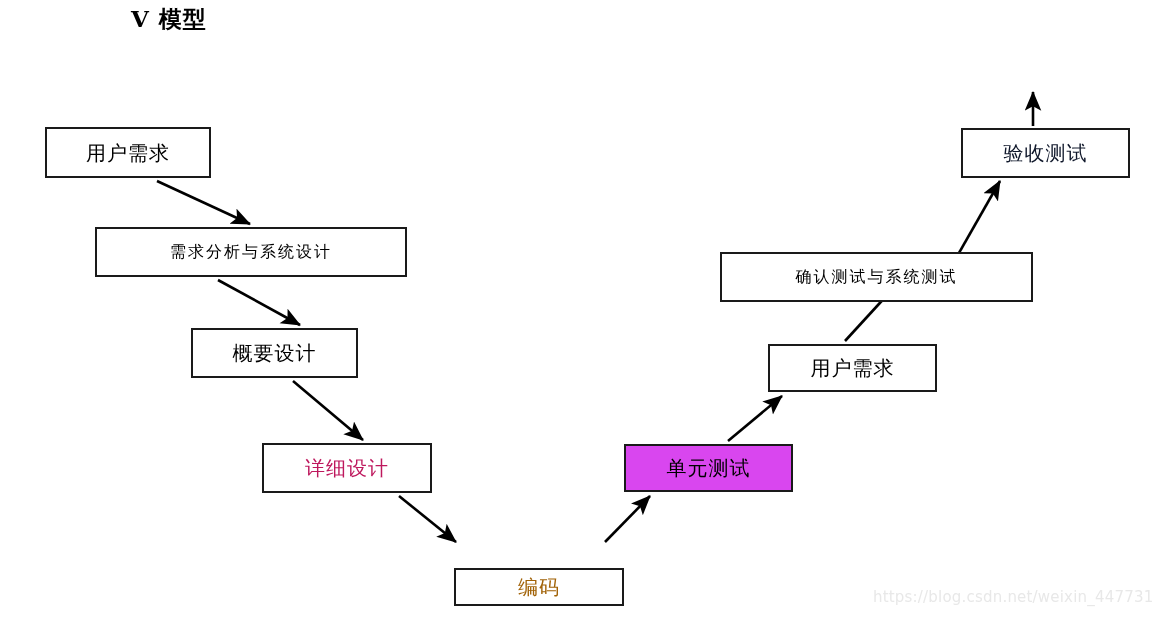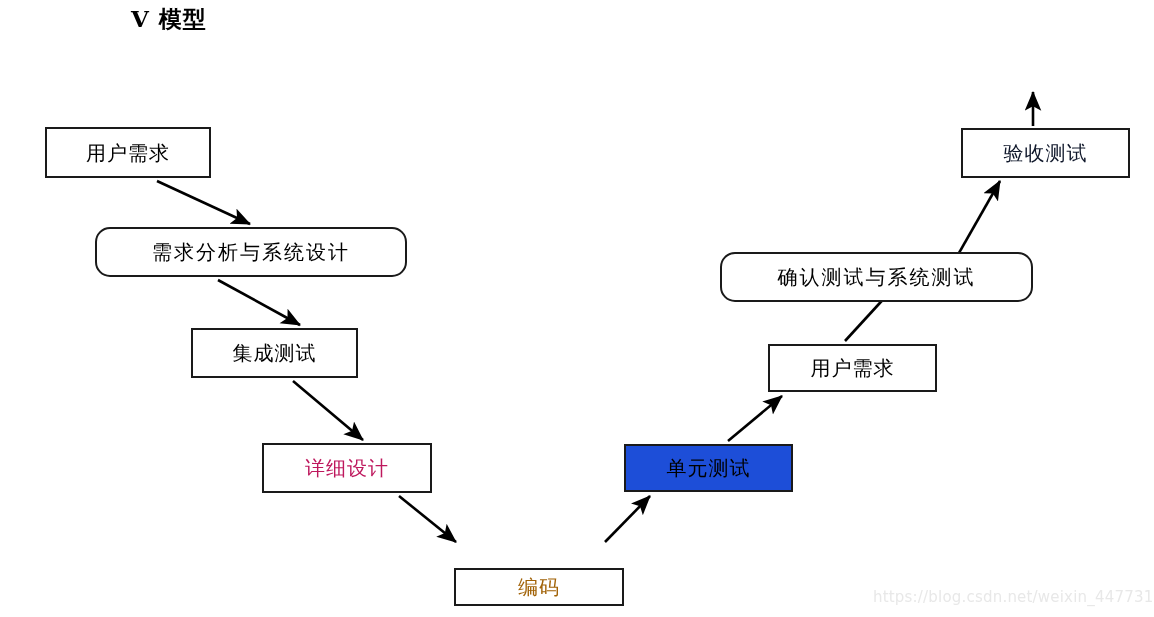--- a/index.html
+++ b/index.html
@@ -39,21 +39,21 @@
     display: flex;
     align-items: center;
     justify-content: center;
     color: #000000;
     font-family: "DejaVu Serif", "Liberation Serif", serif;
     font-size: 20px;
     line-height: 1;
     white-space: nowrap;
     letter-spacing: 1px;
   }
-  .node.wide { font-size: 20px; letter-spacing: 2px; border-radius: 15px; }
+  .node.wide { font-size: 16px; letter-spacing: 2px; }
   #arrows {
     position: absolute;
     left: 0;
     top: 0;
     width: 1154px;
     height: 617px;
     pointer-events: none;
   }
   #watermark {
     position: absolute;
@@ -93,29 +93,29 @@
   </svg>
 
   <div id="node-layer">
       <div class="node" style="left: 45px; top: 127px; width: 166px; height: 51px; border-color: rgb(26, 26, 26); background: rgb(255, 255, 255); color: rgb(0, 0, 0);">
         <span>用户需求</span>
       </div>
       <div class="node wide" style="left: 95px; top: 227px; width: 312px; height: 50px; border-color: rgb(26, 26, 26); background: rgb(255, 255, 255); color: rgb(0, 0, 0);">
         <span>需求分析与系统设计</span>
       </div>
       <div class="node" style="left: 191px; top: 328px; width: 167px; height: 50px; border-color: rgb(26, 26, 26); background: rgb(255, 255, 255); color: rgb(0, 0, 0);">
-        <span>集成测试</span>
+        <span>概要设计</span>
       </div>
       <div class="node" style="left: 262px; top: 443px; width: 170px; height: 50px; border-color: rgb(26, 26, 26); background: rgb(255, 255, 255); color: #be185d;">
         <span>详细设计</span>
       </div>
       <div class="node" style="left: 454px; top: 568px; width: 170px; height: 38px; border-color: rgb(26, 26, 26); background: rgb(255, 255, 255); color: #a16207;">
         <span>编码</span>
       </div>
-      <div class="node" style="left: 624px; top: 444px; width: 169px; height: 48px; border-color: rgb(26, 26, 26); background: #1d4ed8; color: rgb(0, 0, 0);">
+      <div class="node" style="left: 624px; top: 444px; width: 169px; height: 48px; border-color: rgb(26, 26, 26); background: #d946ef; color: rgb(0, 0, 0);">
         <span>单元测试</span>
       </div>
       <div class="node" style="left: 768px; top: 344px; width: 169px; height: 48px; border-color: rgb(26, 26, 26); background: rgb(255, 255, 255); color: rgb(0, 0, 0);">
         <span>用户需求</span>
       </div>
       <div class="node wide" style="left: 720px; top: 228px; width: 313px; height: 50px; border-color: rgb(26, 26, 26); background: rgb(255, 255, 255); color: rgb(0, 0, 0); margin-top: 24px;">
         <span>确认测试与系统测试</span>
       </div>
       <div class="node" style="left: 961px; top: 128px; width: 169px; height: 50px; border-color: rgb(26, 26, 26); background: rgb(255, 255, 255); color: #0f172a;">
         <span>验收测试</span>

